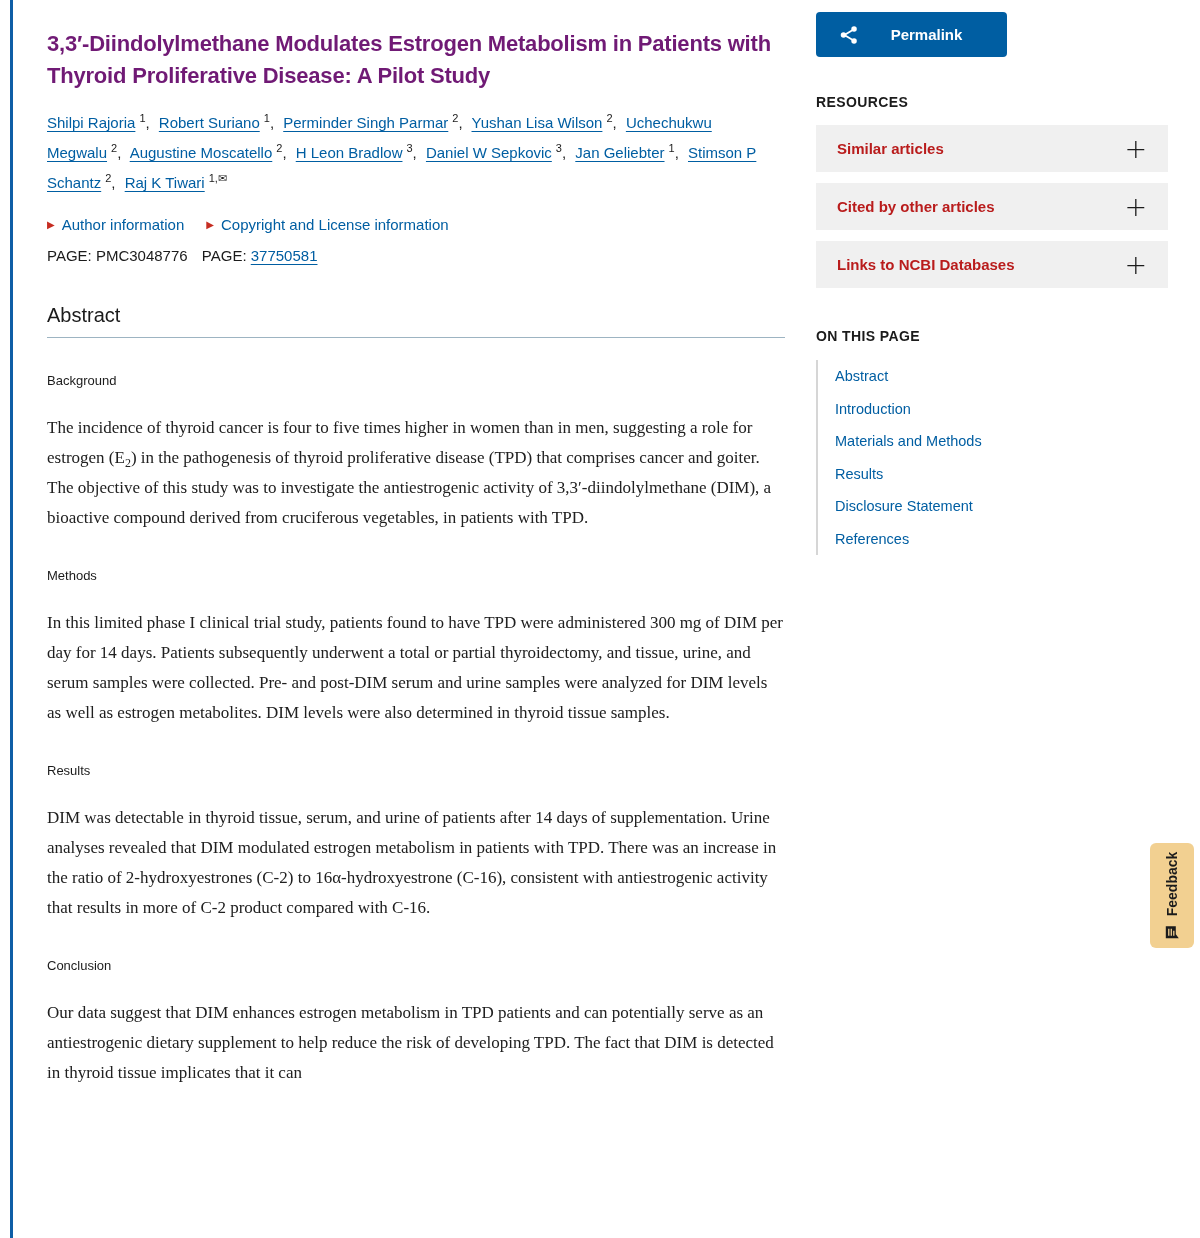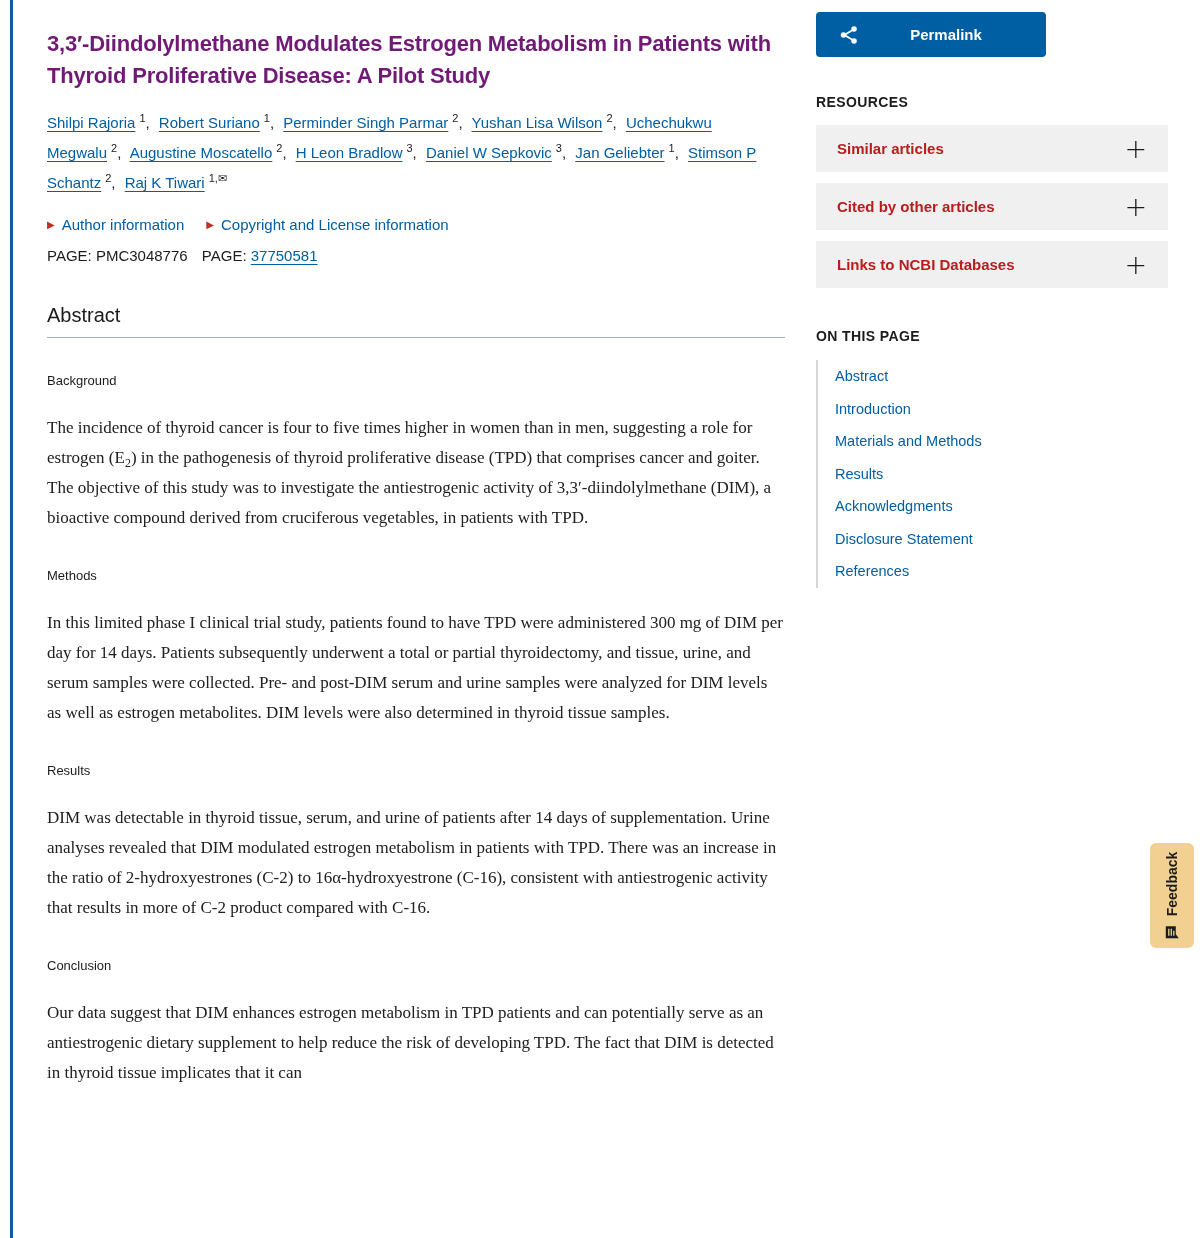--- a/index.html
+++ b/index.html
@@ -114,21 +114,21 @@
   .para sub { font-size: 12px; line-height: 0; }
 
   
   .sidebar {
     position: absolute;
     left: 816px; top: 0;
     width: 352px;
   }
   .permalink-btn {
     margin-top: 12px;
-    width: 230px;
+    width: 191px;
     height: 45px;
     background: #005ea2;
     border: none;
     border-radius: 4px;
     display: flex;
     align-items: center;
     padding: 0 0 0 22px;
     cursor: pointer;
   }
   .permalink-btn .share-ic { flex: 0 0 auto; display: flex; }
@@ -293,21 +293,20 @@
     </div>
   </div>
 
   <div class="side-heading otp-heading">ON THIS PAGE</div>
 
   <nav class="page-links">
     <a>Abstract</a>
     <a>Introduction</a>
     <a>Materials and Methods</a>
     <a>Results</a>
-    <a>Acknowledgments</a>
     <a>Disclosure Statement</a>
     <a>References</a>
   </nav>
 
 </div>
 
 <div class="feedback-tab">
   <div class="feedback-inner">
     <span style="display:flex;">
       <svg width="16" height="16" viewBox="0 0 16 16">

